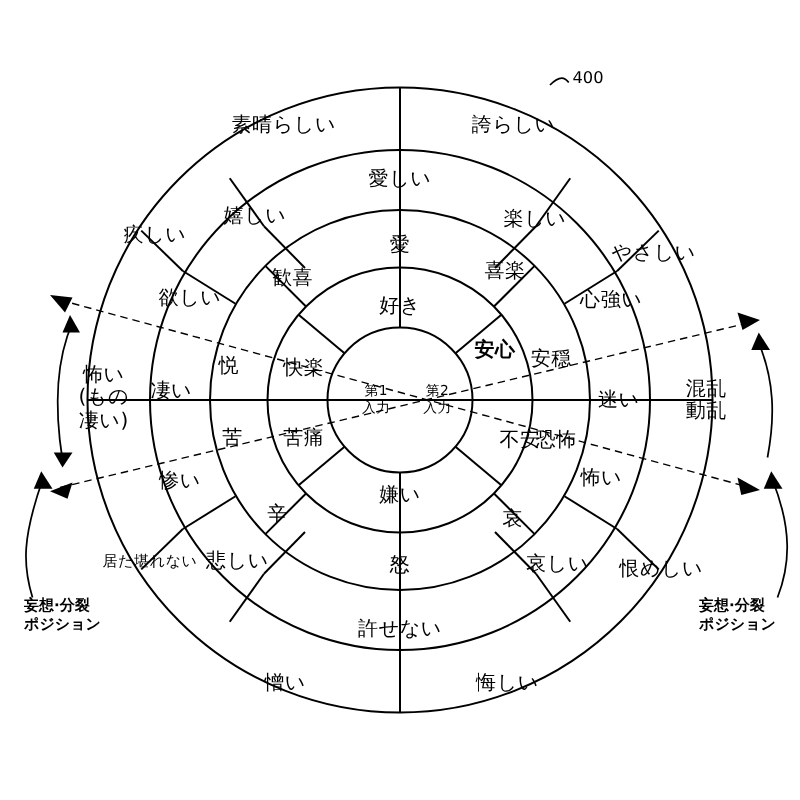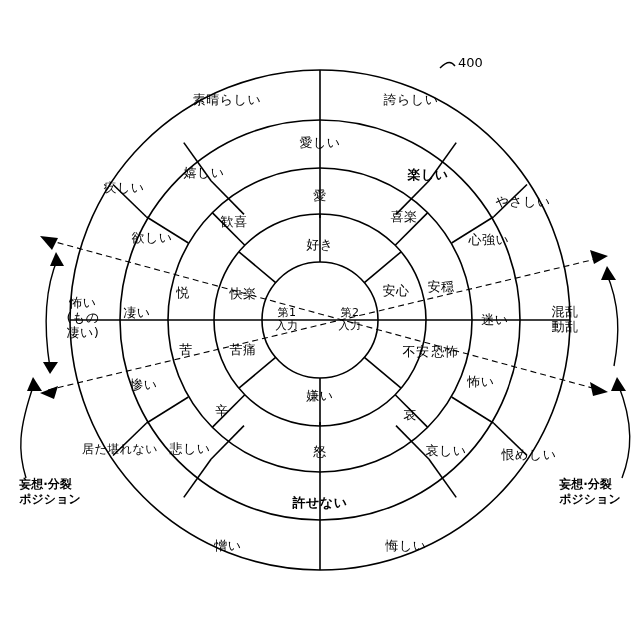--- a/index.html
+++ b/index.html
@@ -1,19 +1,19 @@
 <!DOCTYPE html>
 <html><head>
 <meta charset="utf-8">
 <style>
   html,body{margin:0;padding:0;background:#fff;}
   body{width:640px;height:640px;position:relative;font-family:"DejaVu Sans","Liberation Sans",sans-serif;color:#000;overflow:hidden;}
   #stage{position:absolute;left:0;top:0;width:533px;height:640px;}
   svg{position:absolute;left:0;top:0;width:640px;height:640px;}
-  .lbl{position:absolute;transform:translate(-50%,-50%);text-align:center;line-height:1.15;white-space:pre;font-size:13px;letter-spacing:0.5px;}
+  .lbl{position:absolute;transform:translate(-50%,-50%);text-align:center;line-height:1.15;white-space:pre;font-size:16px;letter-spacing:0.5px;}
   .lbl.small{font-size:12px;}
   .lbl.tiny{font-size:11px;}
   .side{position:absolute;transform:translate(-50%,-50%);text-align:left;font-size:12px;font-weight:bold;line-height:1.25;white-space:pre;}
   .num{position:absolute;font-size:13px;}
 </style>
 </head>
 <body>
 
 <div id="stage">
 
@@ -104,50 +104,50 @@
     <polygon points="617,377 626,391 611,391"></polygon>
   </g>
 
   <g stroke="#000" stroke-width="1.4" fill="none">
     <path d="M440,68 C448,60 452,62 455,66"></path>
   </g>
 </svg>
 
 <div class="num" style="left:458px;top:55px;">400</div>
 
-<div class="lbl tiny" style="left:287px;top:320px;">第1
+<div class="lbl tiny" style="left:301px;top:320px;">第1
 入力</div>
 <div class="lbl tiny" style="left:350px;top:320px;">第2
 入力</div>
 
 <div class="lbl" style="left:320px;top:245px;">好き</div>
 <div class="lbl" style="left:320px;top:396px;">嫌い</div>
 <div class="lbl" style="left:243px;top:294px;">快楽</div>
 <div class="lbl" style="left:243px;top:350px;">苦痛</div>
-<div class="lbl" style="left:396px;top:291px;">安心</div>
+<div class="lbl" style="left:396px;top:280px;font-weight:bold;">安心</div>
 <div class="lbl" style="left:416px;top:352px;">不安</div>
 
 <div class="lbl" style="left:320px;top:196px;">愛</div>
 <div class="lbl" style="left:404px;top:217px;">喜楽</div>
 <div class="lbl" style="left:441px;top:287px;">安穏</div>
 <div class="lbl" style="left:445px;top:352px;">恐怖</div>
 <div class="lbl" style="left:410px;top:415px;">哀</div>
 <div class="lbl" style="left:320px;top:452px;">怒</div>
 <div class="lbl" style="left:222px;top:411px;">辛</div>
 <div class="lbl" style="left:186px;top:350px;">苦</div>
 <div class="lbl" style="left:183px;top:293px;">悦</div>
 <div class="lbl" style="left:234px;top:222px;">歓喜</div>
 
 <div class="lbl" style="left:320px;top:143px;">愛しい</div>
-<div class="lbl" style="left:428px;top:175px;font-weight:bold;">楽しい</div>
+<div class="lbl" style="left:428px;top:175px;">楽しい</div>
 <div class="lbl" style="left:489px;top:240px;">心強い</div>
 <div class="lbl" style="left:495px;top:320px;">迷い</div>
 <div class="lbl" style="left:481px;top:382px;">怖い</div>
 <div class="lbl" style="left:446px;top:451px;">哀しい</div>
-<div class="lbl" style="left:320px;top:503px;font-weight:bold;">許せない</div>
+<div class="lbl" style="left:320px;top:503px;">許せない</div>
 <div class="lbl" style="left:190px;top:449px;">悲しい</div>
 <div class="lbl" style="left:144px;top:385px;">惨い</div>
 <div class="lbl" style="left:137px;top:313px;text-align:right;">凄い</div>
 <div class="lbl" style="left:152px;top:238px;text-align:center;">欲しい</div>
 <div class="lbl" style="left:204px;top:173px;">嬉しい</div>
 
 <div class="lbl" style="left:227px;top:100px;">素晴らしい</div>
 <div class="lbl" style="left:411px;top:100px;">誇らしい</div>
 <div class="lbl" style="left:523px;top:202px;">やさしい</div>
 <div class="lbl" style="left:555px;top:320px;margin-left:10px;">混乱

